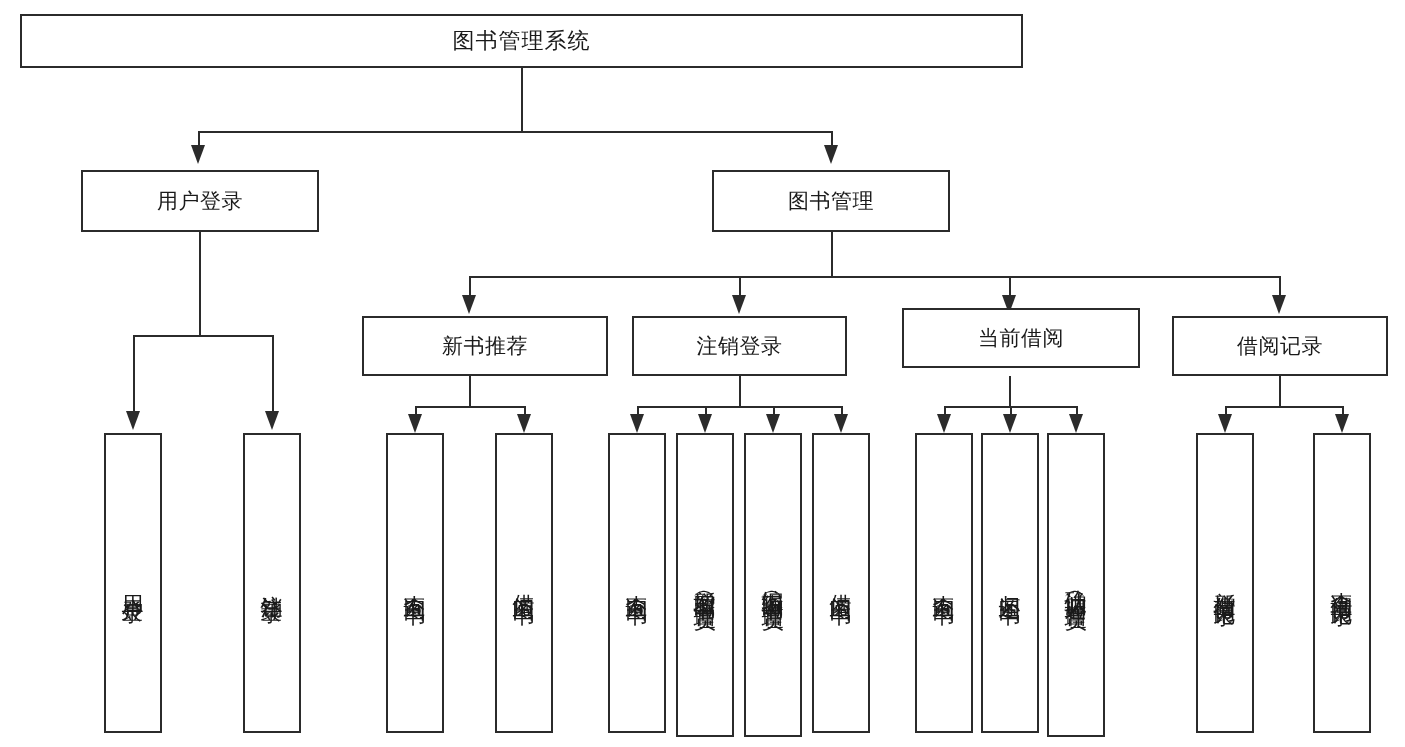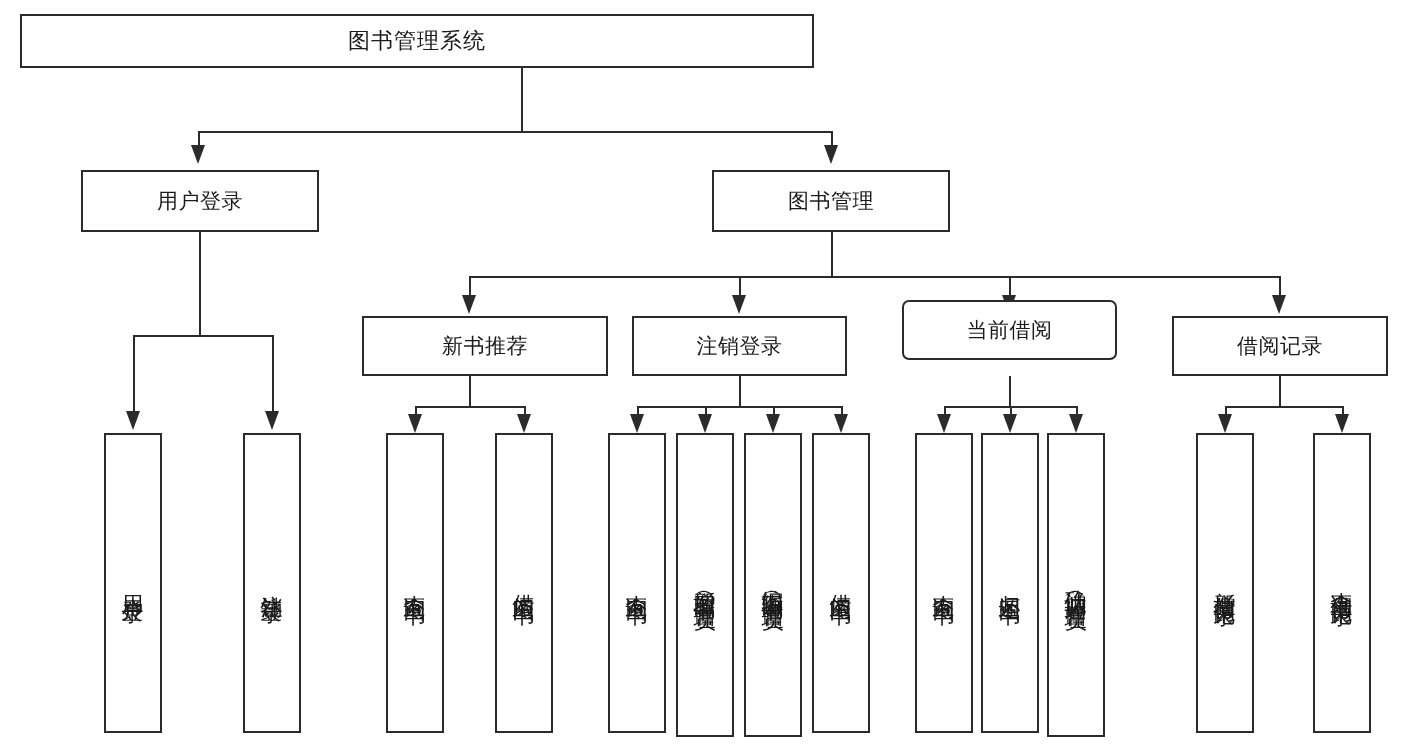--- a/index.html
+++ b/index.html
@@ -81,21 +81,21 @@
     letter-spacing: 0.5px;
     white-space: nowrap;
     user-select: none;
   }
 </style>
 </head>
 <body>
 
 <div id="canvas">
 
-  <div class="node root horiz" style="left:20px; top:14px; width:794px; height:54px;">
+  <div class="node root horiz" style="left:20px; top:14px; width:1003px; height:54px;">
     <span class="label">图书管理系统</span>
   </div>
 
   <div class="vline" style="left:521px; top:68px; height:63px;"></div>
 
   <div class="hline" style="left:198px; top:131px; width:633px;"></div>
 
   <div class="vline" style="left:198px; top:131px; height:14px;"></div>
   <div class="arrow" style="left:191px; top:145px;"></div>
 
@@ -127,21 +127,21 @@
   <div class="arrow" style="left:1002px; top:295px;"></div>
   <div class="vline" style="left:1279px; top:276px; height:19px;"></div>
   <div class="arrow" style="left:1272px; top:295px;"></div>
 
   <div class="node horiz" style="left:362px; top:316px; width:246px; height:60px;">
     <span class="label">新书推荐</span>
   </div>
   <div class="node horiz" style="left:632px; top:316px; width:215px; height:60px;">
     <span class="label">注销登录</span>
   </div>
-  <div class="node horiz" style="left:902px; top:300px; width:215px; height:60px;border-radius:7px;">
+  <div class="node horiz" style="left:902px; top:308px; width:238px; height:60px;">
     <span class="label">当前借阅</span>
   </div>
   <div class="node horiz" style="left:1172px; top:316px; width:216px; height:60px;">
     <span class="label">借阅记录</span>
   </div>
 
   <div class="vline" style="left:469px; top:376px; height:30px;"></div>
   <div class="hline" style="left:415px; top:406px; width:109px;"></div>
   <div class="vline" style="left:415px; top:406px; height:8px;"></div>
   <div class="arrow" style="left:408px; top:414px;"></div>

